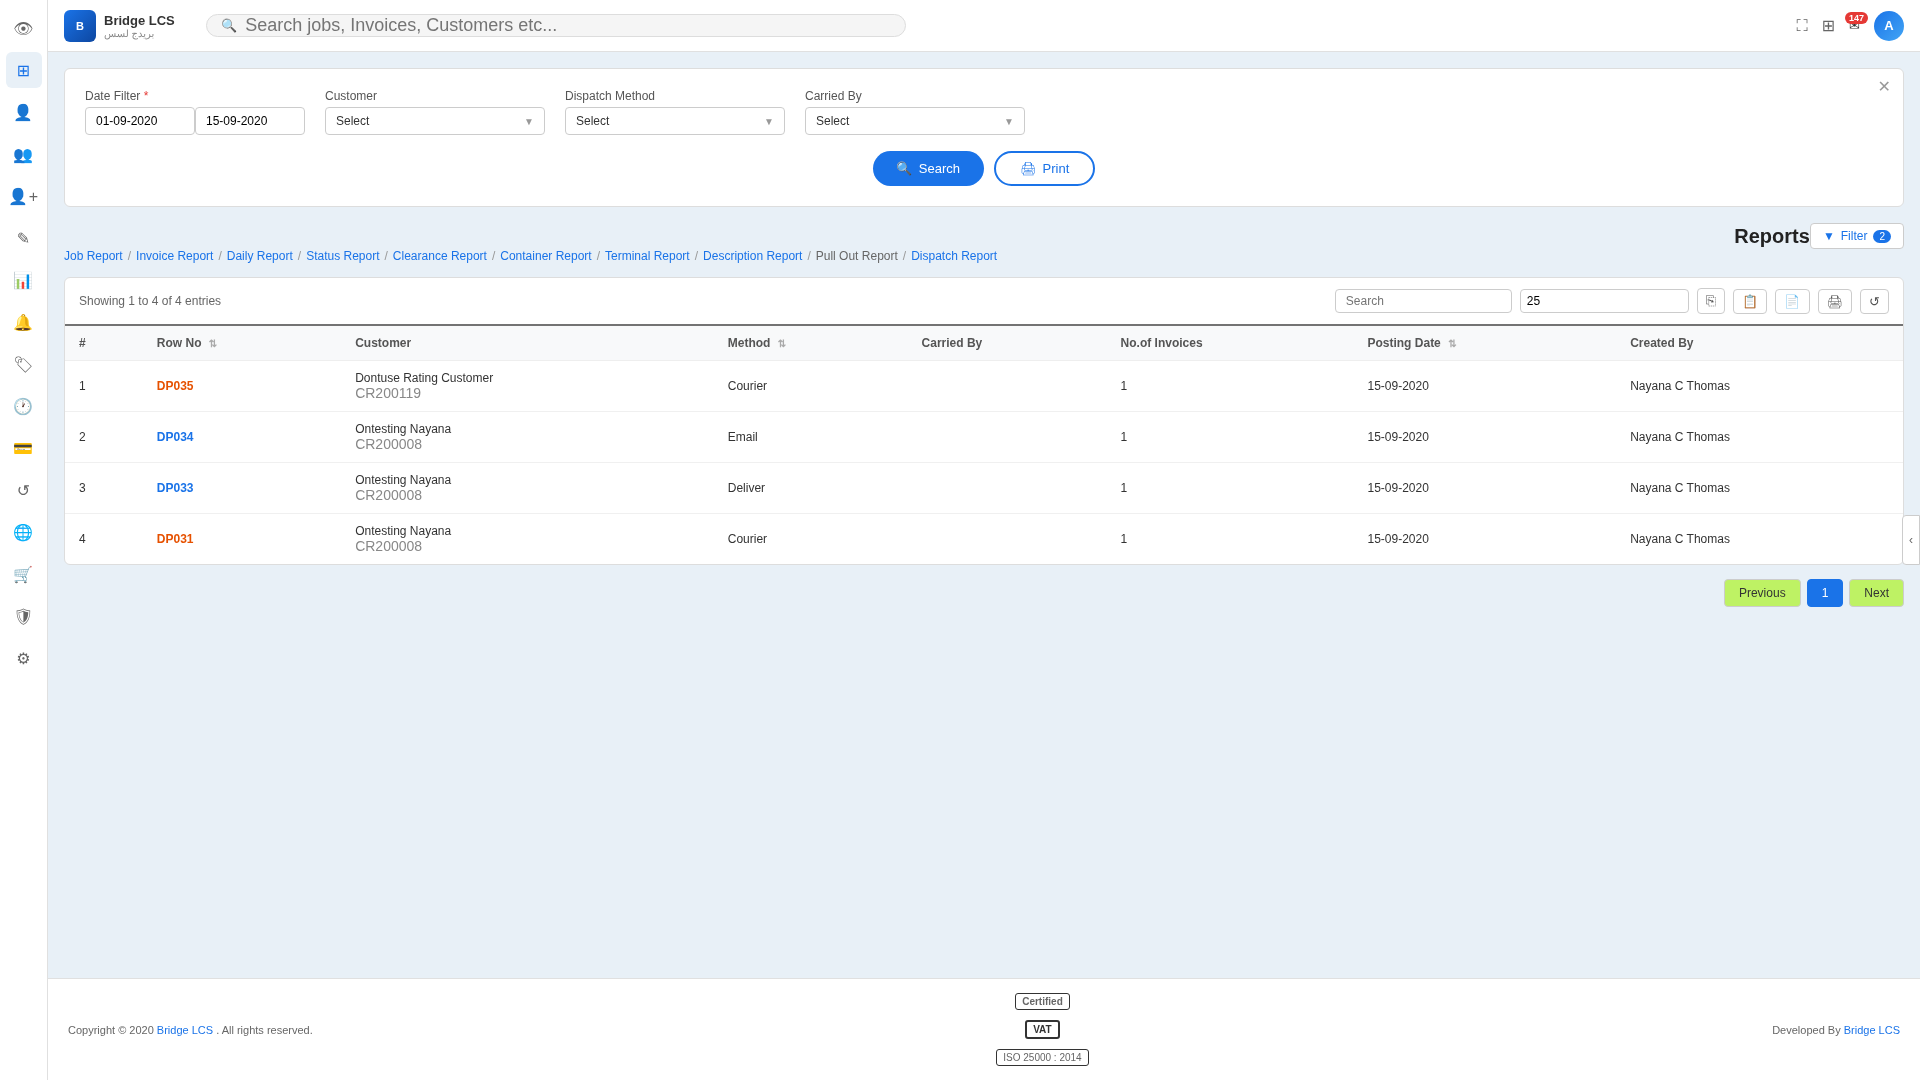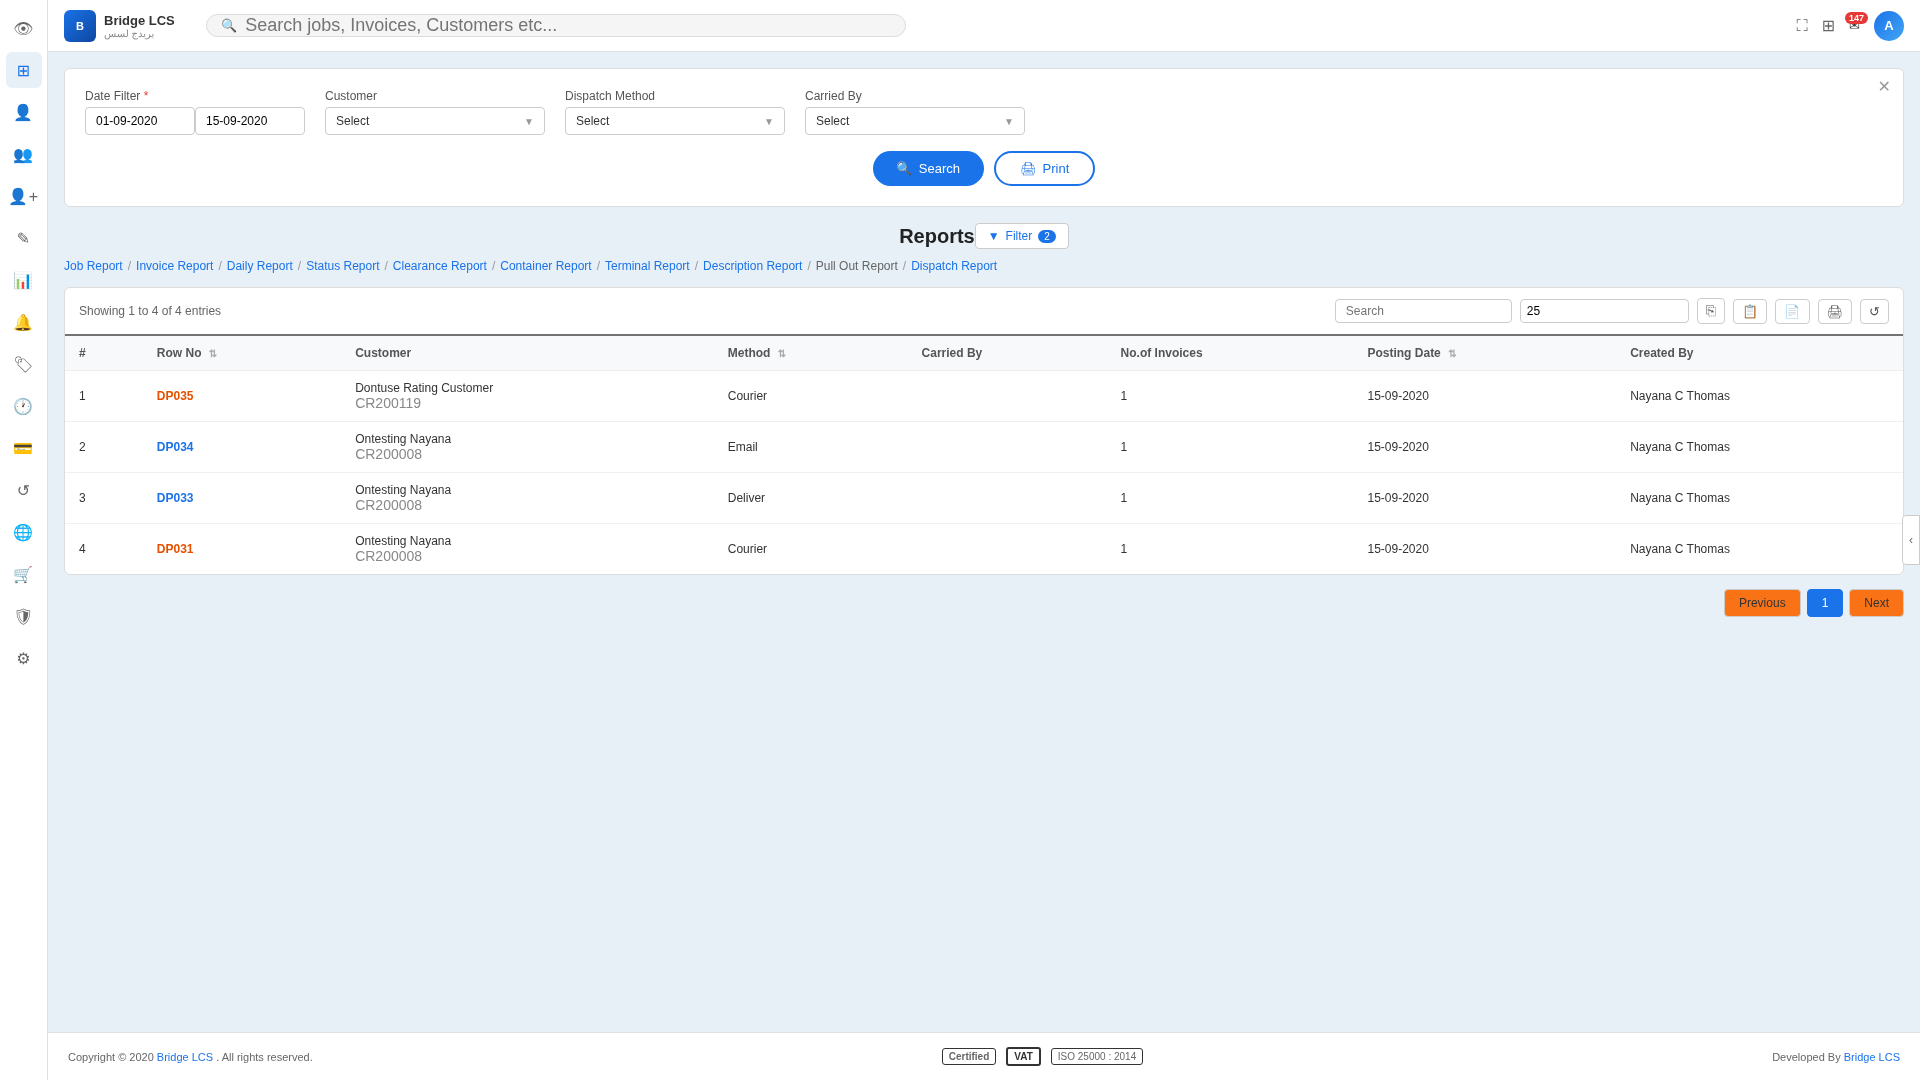--- a/index.html
+++ b/index.html
@@ -154,22 +154,21 @@
     }
     .btn-print {
       background: #fff; color: #1a73e8;
       border: 2px solid #1a73e8; border-radius: 20px;
       padding: 8px 24px; font-size: 13px;
       cursor: pointer; display: flex; align-items: center; gap: 6px;
     }
 
     
     .reports-header {
-      display: flex; align-items: center; justify-content: center;
-      margin-bottom: 10px;
+      display: flex; align-items: center; justify-content: flex-end;
     }
     .reports-title { font-size: 20px; font-weight: 700; color: #222; }
     .filter-btn {
       background: #fff; border: 1px solid #ccc; border-radius: 4px;
       padding: 5px 12px; font-size: 12px; cursor: pointer;
       display: flex; align-items: center; gap: 6px; color: #1a73e8;
     }
     .filter-badge {
       background: #1a73e8; color: #fff;
       border-radius: 10px; padding: 1px 6px; font-size: 10px;
@@ -227,39 +226,39 @@
     }
     tr:last-child td { border-bottom: none; }
     .sub-text { font-size: 14px; color: #888; margin-top: 22px; }
 
     
     .pagination {
       display: flex; justify-content: flex-end;
       gap: 6px; padding: 14px 0;
     }
     .page-btn {
-      border: 1px solid #ccc; background: #f97316;
+      border: 1px solid #ccc; background: #bef264;
       border-radius: 4px; padding: 6px 14px;
       font-size: 12px; cursor: pointer; color: #333;
     }
     .page-btn.active {
       background: #1a73e8; color: #fff; border-color: #1a73e8;
     }
 
     
     .footer {
       background: #fff;
       border-top: 1px solid #e0e0e0;
       padding: 14px 20px;
       display: flex; align-items: center; justify-content: space-between;
       font-size: 11px; color: #666;
       flex-shrink: 0;
     }
     .footer a { color: #1a73e8; text-decoration: none; }
-    .footer-center { display: flex; align-items: center; gap: 10px; }
+    .footer-center { display: flex; align-items: center; gap: 10px; flex-direction: column; }
     .cert-badge {
       border: 1px solid #333; border-radius: 3px;
       padding: 2px 6px; font-size: 10px; font-weight: bold;
     }
     .vat-badge {
       border: 2px solid #333; border-radius: 3px;
       padding: 2px 6px; font-size: 10px; font-weight: bold; color: #333;
     }
     .iso-text { font-size: 10px; border: 1px solid #333; padding: 2px 6px; border-radius: 3px; }
 

